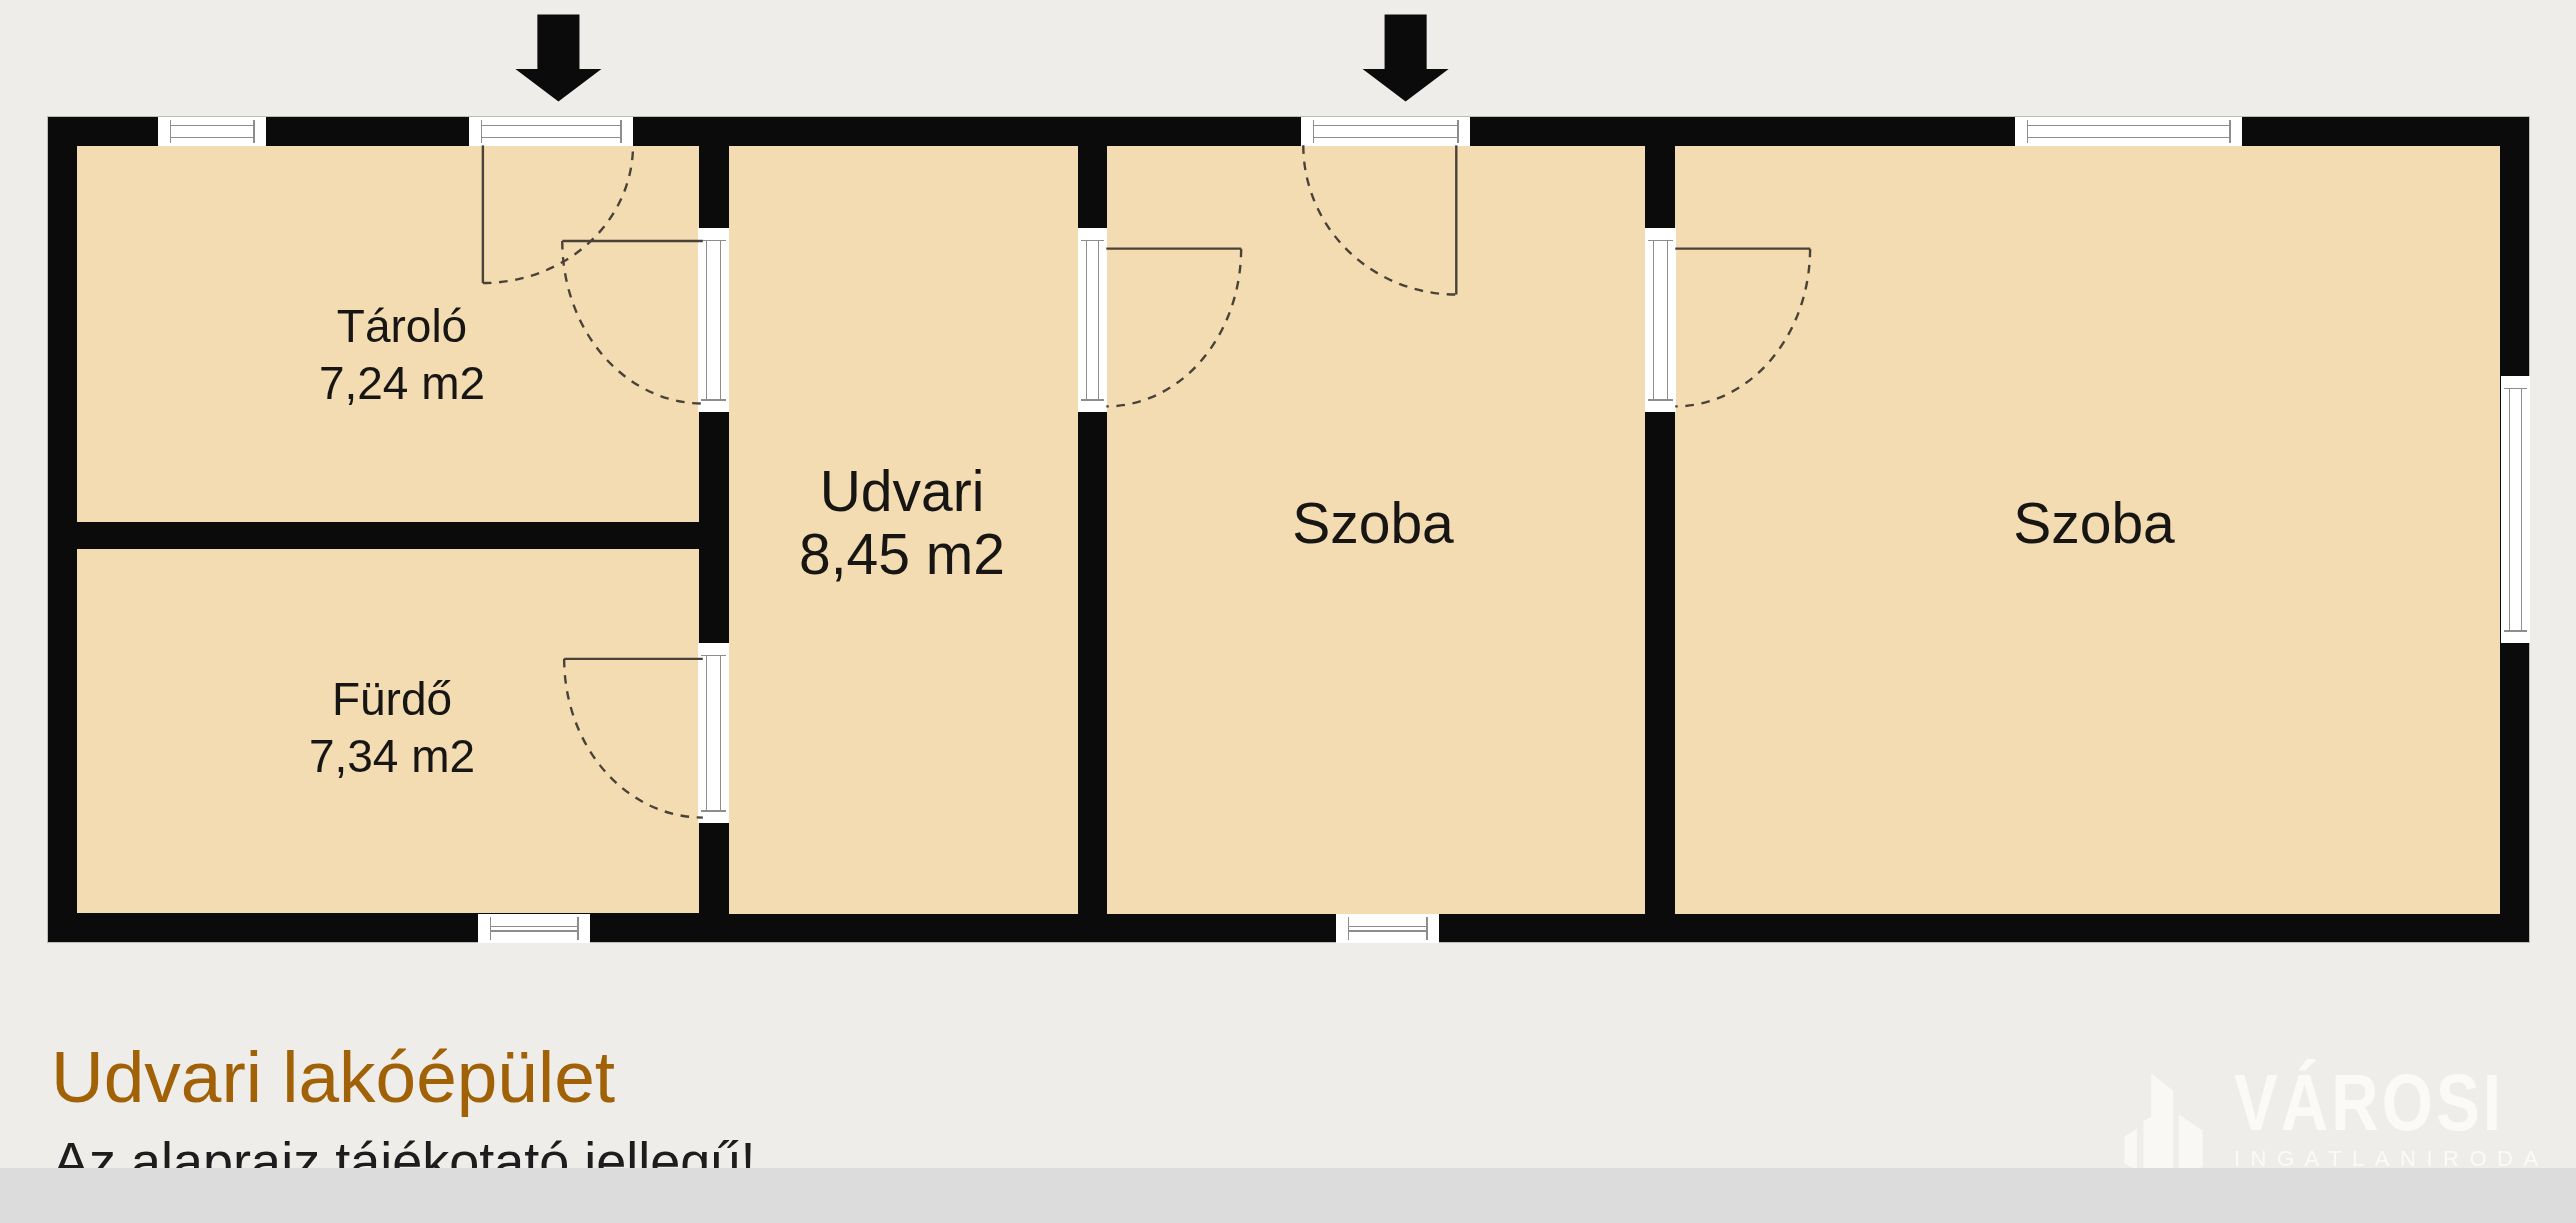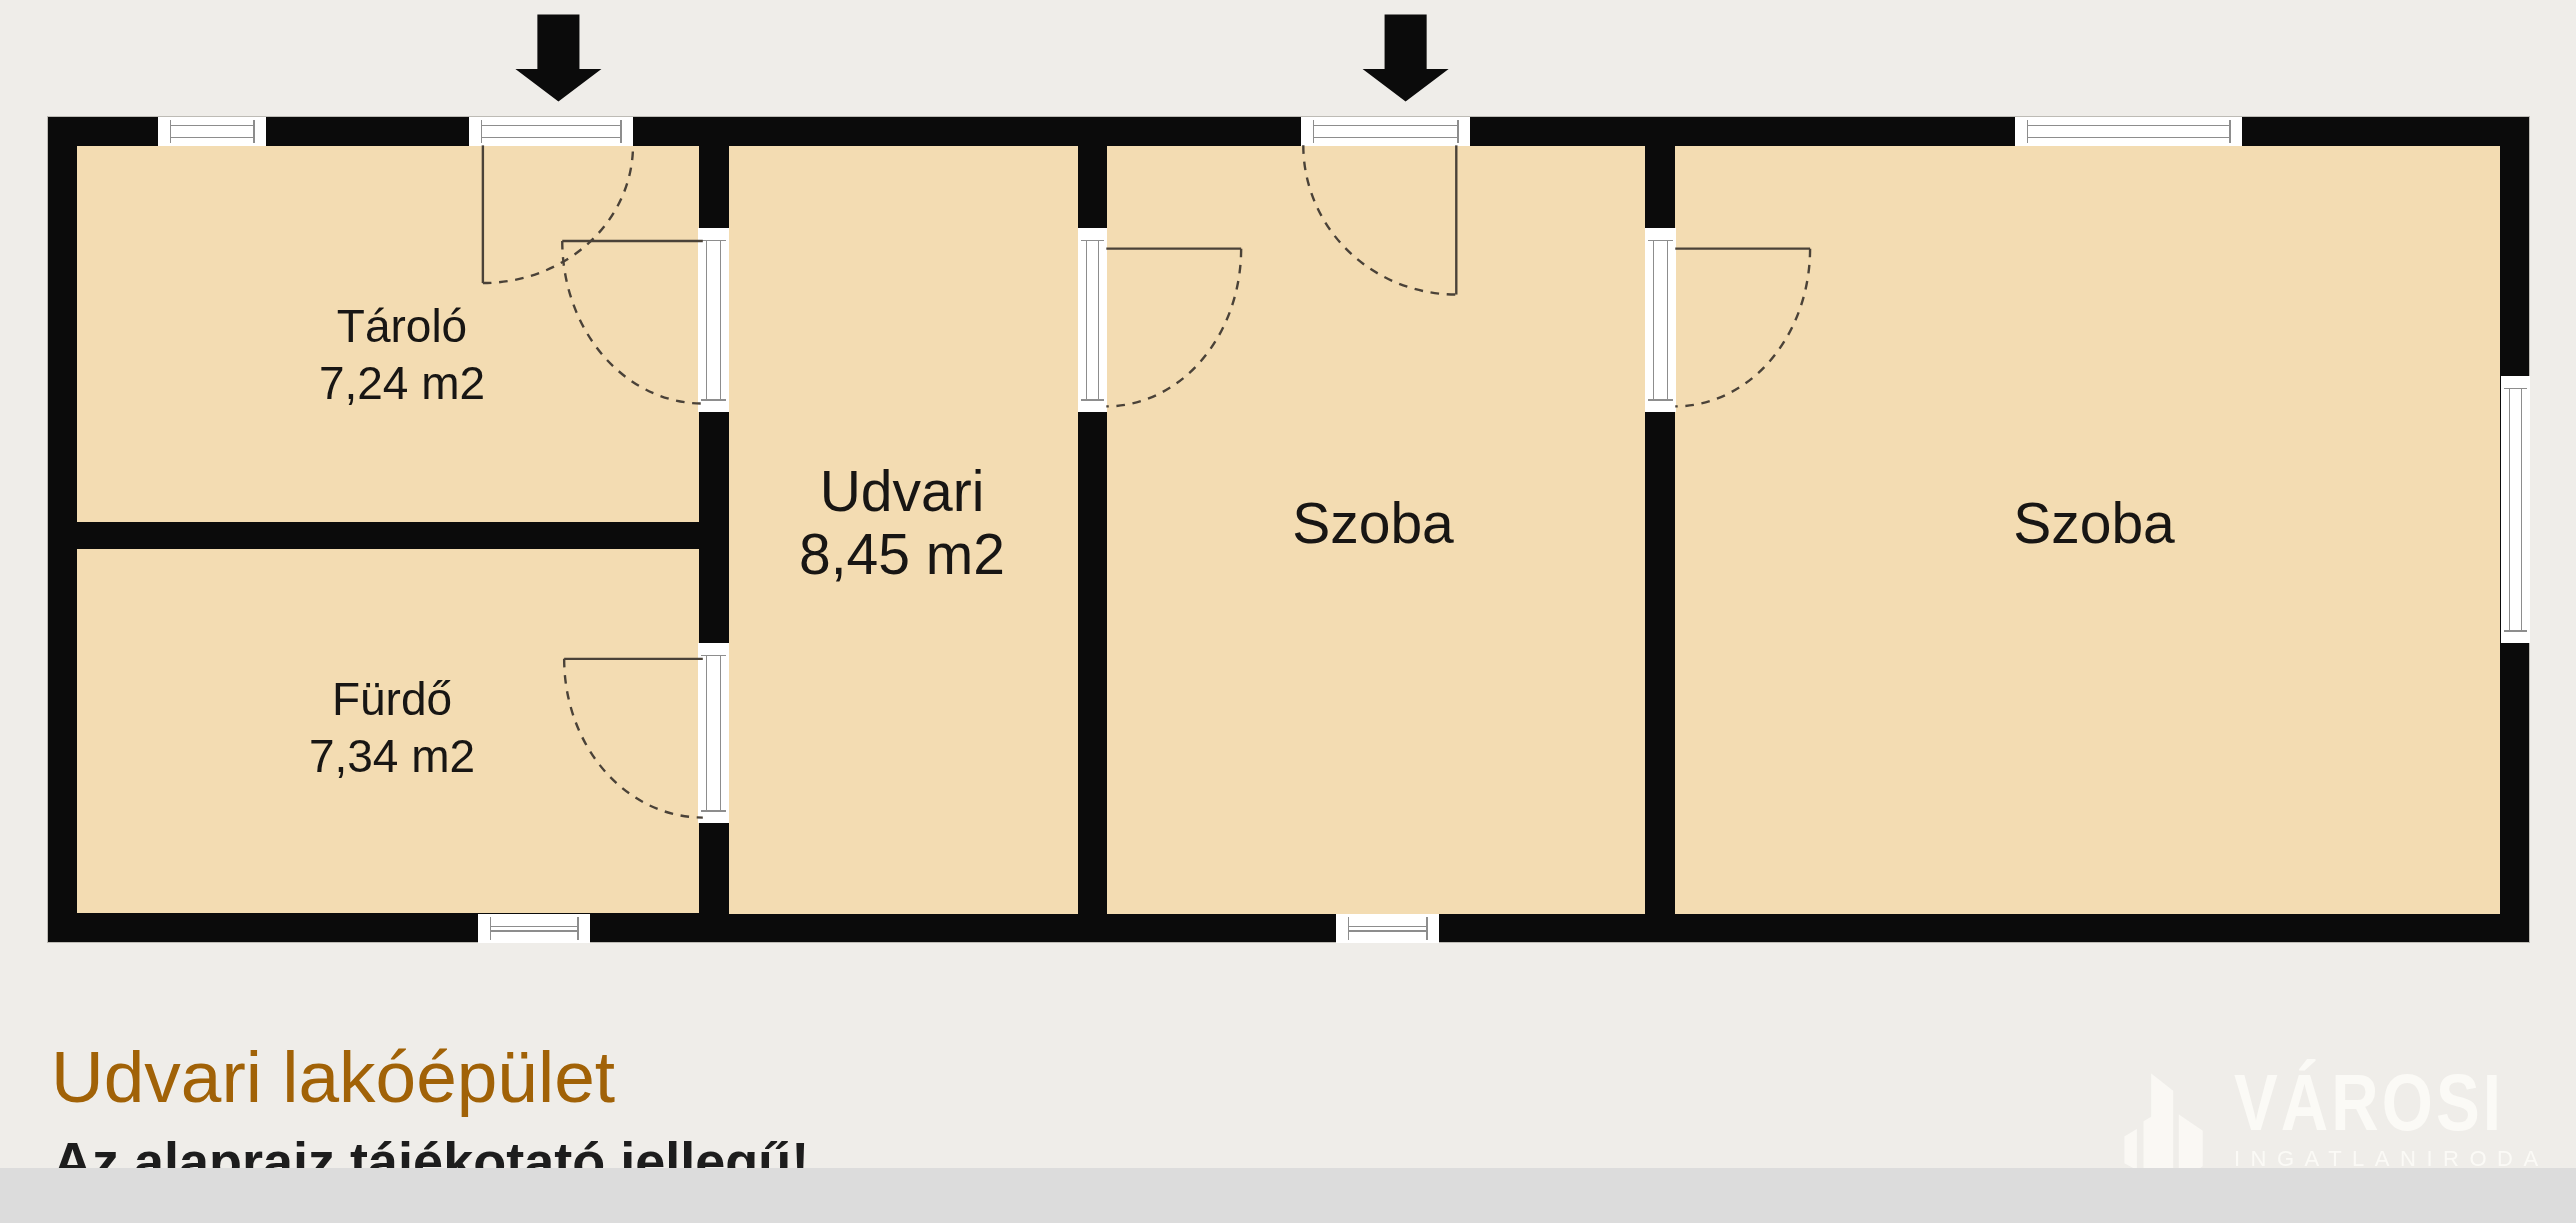--- a/index.html
+++ b/index.html
@@ -54,21 +54,21 @@
   .lbl-big{font-size:57px;line-height:63px;}
   .lbl-small{font-size:46px;line-height:57px;}
 
   
   .plan-title{
     position:absolute;left:51px;top:1037px;
     font-size:73px;line-height:80px;color:#a16207;white-space:nowrap;
   }
   .plan-disclaimer{
     position:absolute;left:53px;top:1131px;
-    font-size:54px;line-height:61px;color:#1d1d1d;white-space:nowrap;font-weight:bold;
+    font-size:54px;line-height:61px;color:#1d1d1d;white-space:nowrap;
   }
 
   
   .logo{position:absolute;left:2113px;top:1057px;width:440px;height:143px;}
   .logo-icon{position:absolute;left:0;top:0;}
   .logo-text{position:absolute;left:121px;top:7.6px;}
   .logo-brand{
     font-size:80px;font-weight:700;letter-spacing:3.8px;line-height:76px;
     color:var(--logo,#fbfaf6);
     transform:scaleX(0.82);transform-origin:left top;white-space:nowrap;

